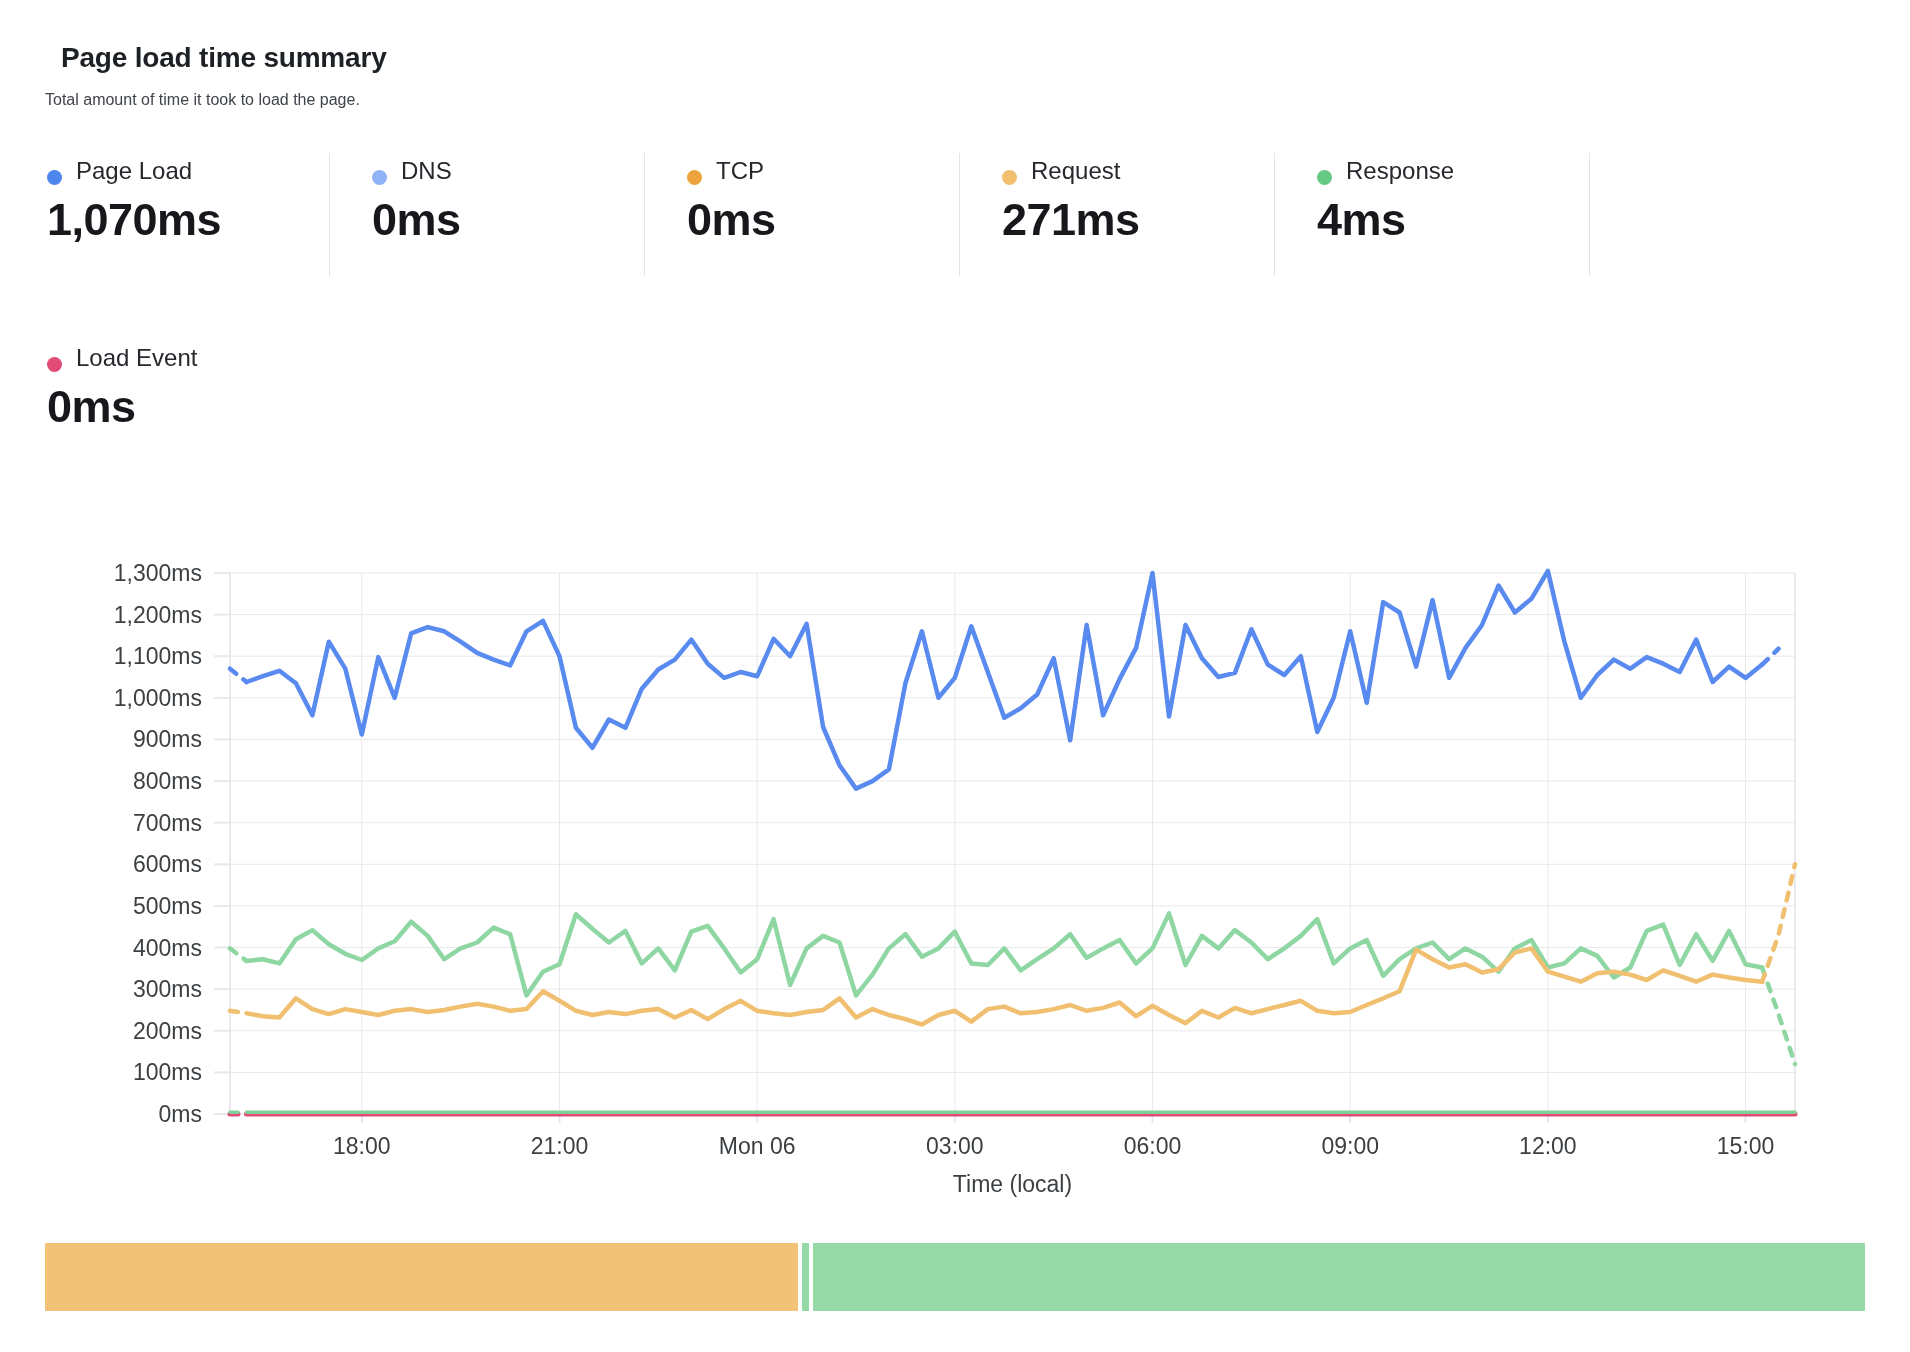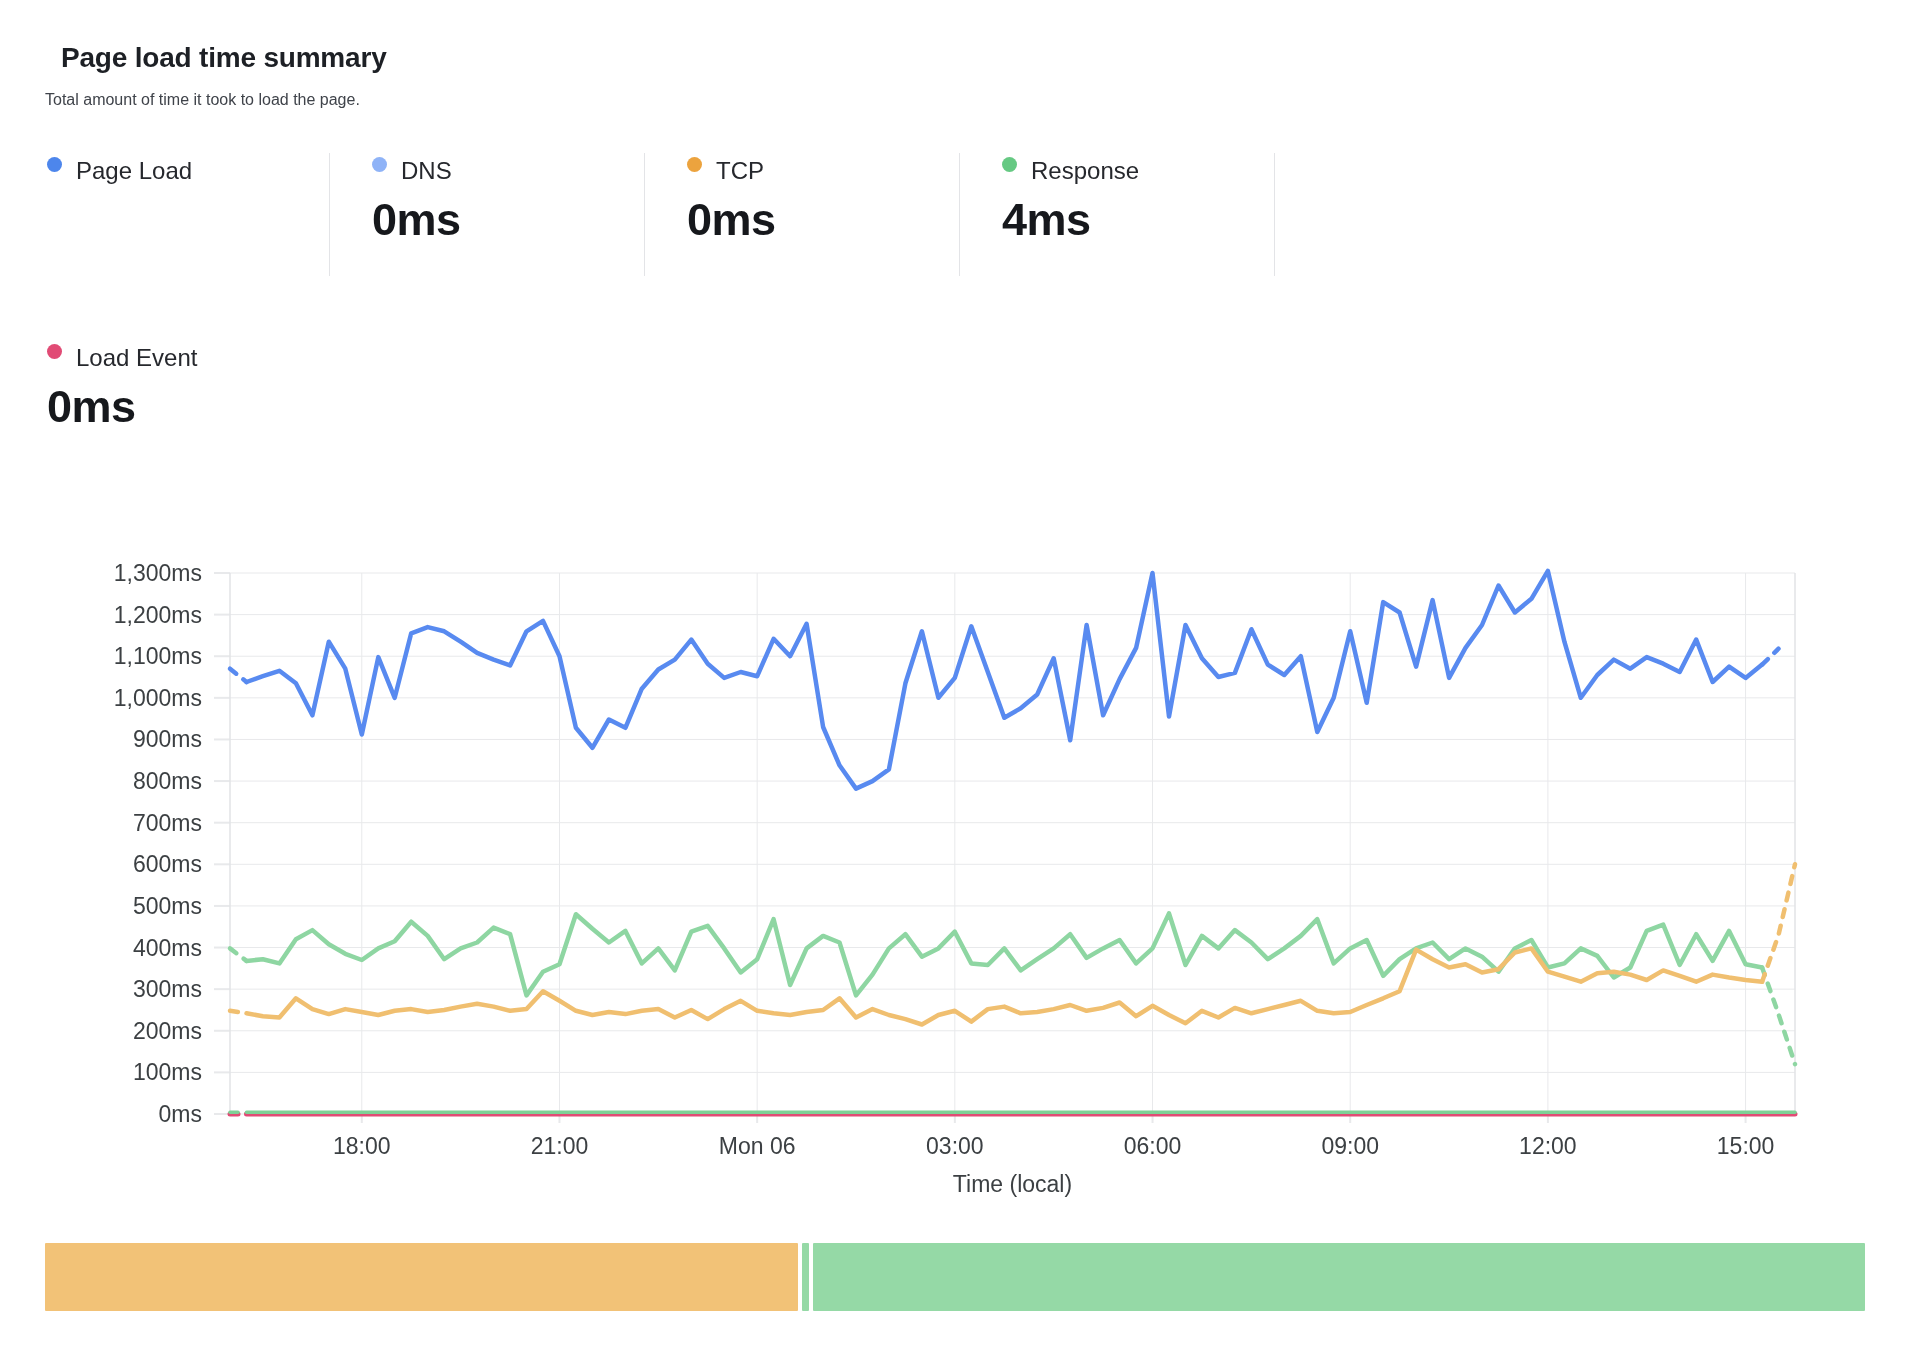--- a/index.html
+++ b/index.html
@@ -8,21 +8,21 @@
     padding:26px 45px 50px 45px;overflow:hidden;
     font-family:"Liberation Sans", sans-serif;
     -webkit-font-smoothing:antialiased;
   }
   .page-title{font-size:28px;font-weight:700;color:#1d2025;margin:16px;letter-spacing:-0.2px;}
   .page-subtitle{font-size:16px;font-weight:400;color:#3f434a;margin-top:17px;}
 
   .metrics{display:grid;grid-template-columns:285px 315px 315px 315px 315px 205px;margin-top:44px;}
   .metric{border-right:1px solid #e3e4e7;padding:4px 0 30px 42px;}
   .metric:first-child{padding-left:2px;}
-  .metric-label-row{display:flex;align-items:flex-start;font-size:24px;color:#26282d;}
+  .metric-label-row{display:flex;align-items:flex-end;font-size:24px;color:#26282d;}
   .dot{width:15px;height:15px;border-radius:50%;display:inline-block;margin-right:14px;flex:none;}
   .metric-value{font-size:45px;font-weight:700;color:#16181c;margin-top:9px;letter-spacing:-0.5px;}
 
   .secondary-metric{margin-top:68px;padding-left:2px;}
 
   .chart-wrap{margin-top:130px;}
   svg{display:block;}
 
   .scrollbar{display:flex;gap:4px;margin-top:32px;height:68px;width:1820px;align-items:stretch;}
   .scroll-seg{height:100%;border-radius:1px;}
@@ -33,34 +33,42 @@
 
 <h1 class="page-title">Page load time summary</h1>
 <div class="page-subtitle">Total amount of time it took to load the page.</div>
 
 <div class="metrics">
   <div class="metric">
     <div class="metric-label-row">
       <span class="dot" style="background-color: rgb(77, 134, 236);"></span>
       <span>Page Load</span>
     </div>
+    <div class="metric-value">1,070ms</div>
   </div>
   <div class="metric">
     <div class="metric-label-row">
       <span class="dot" style="background-color: rgb(143, 179, 247);"></span>
       <span>DNS</span>
     </div>
     <div class="metric-value">0ms</div>
   </div>
   <div class="metric">
     <div class="metric-label-row">
       <span class="dot" style="background-color: rgb(236, 163, 62);"></span>
       <span>TCP</span>
     </div>
     <div class="metric-value">0ms</div>
+  </div>
+  <div class="metric">
+    <div class="metric-label-row">
+      <span class="dot" style="background-color: rgb(240, 191, 112);"></span>
+      <span>Request</span>
+    </div>
+    <div class="metric-value">271ms</div>
   </div>
   <div class="metric">
     <div class="metric-label-row">
       <span class="dot" style="background-color: rgb(102, 201, 131);"></span>
       <span>Response</span>
     </div>
     <div class="metric-value">4ms</div>
   </div>
 </div>
 

